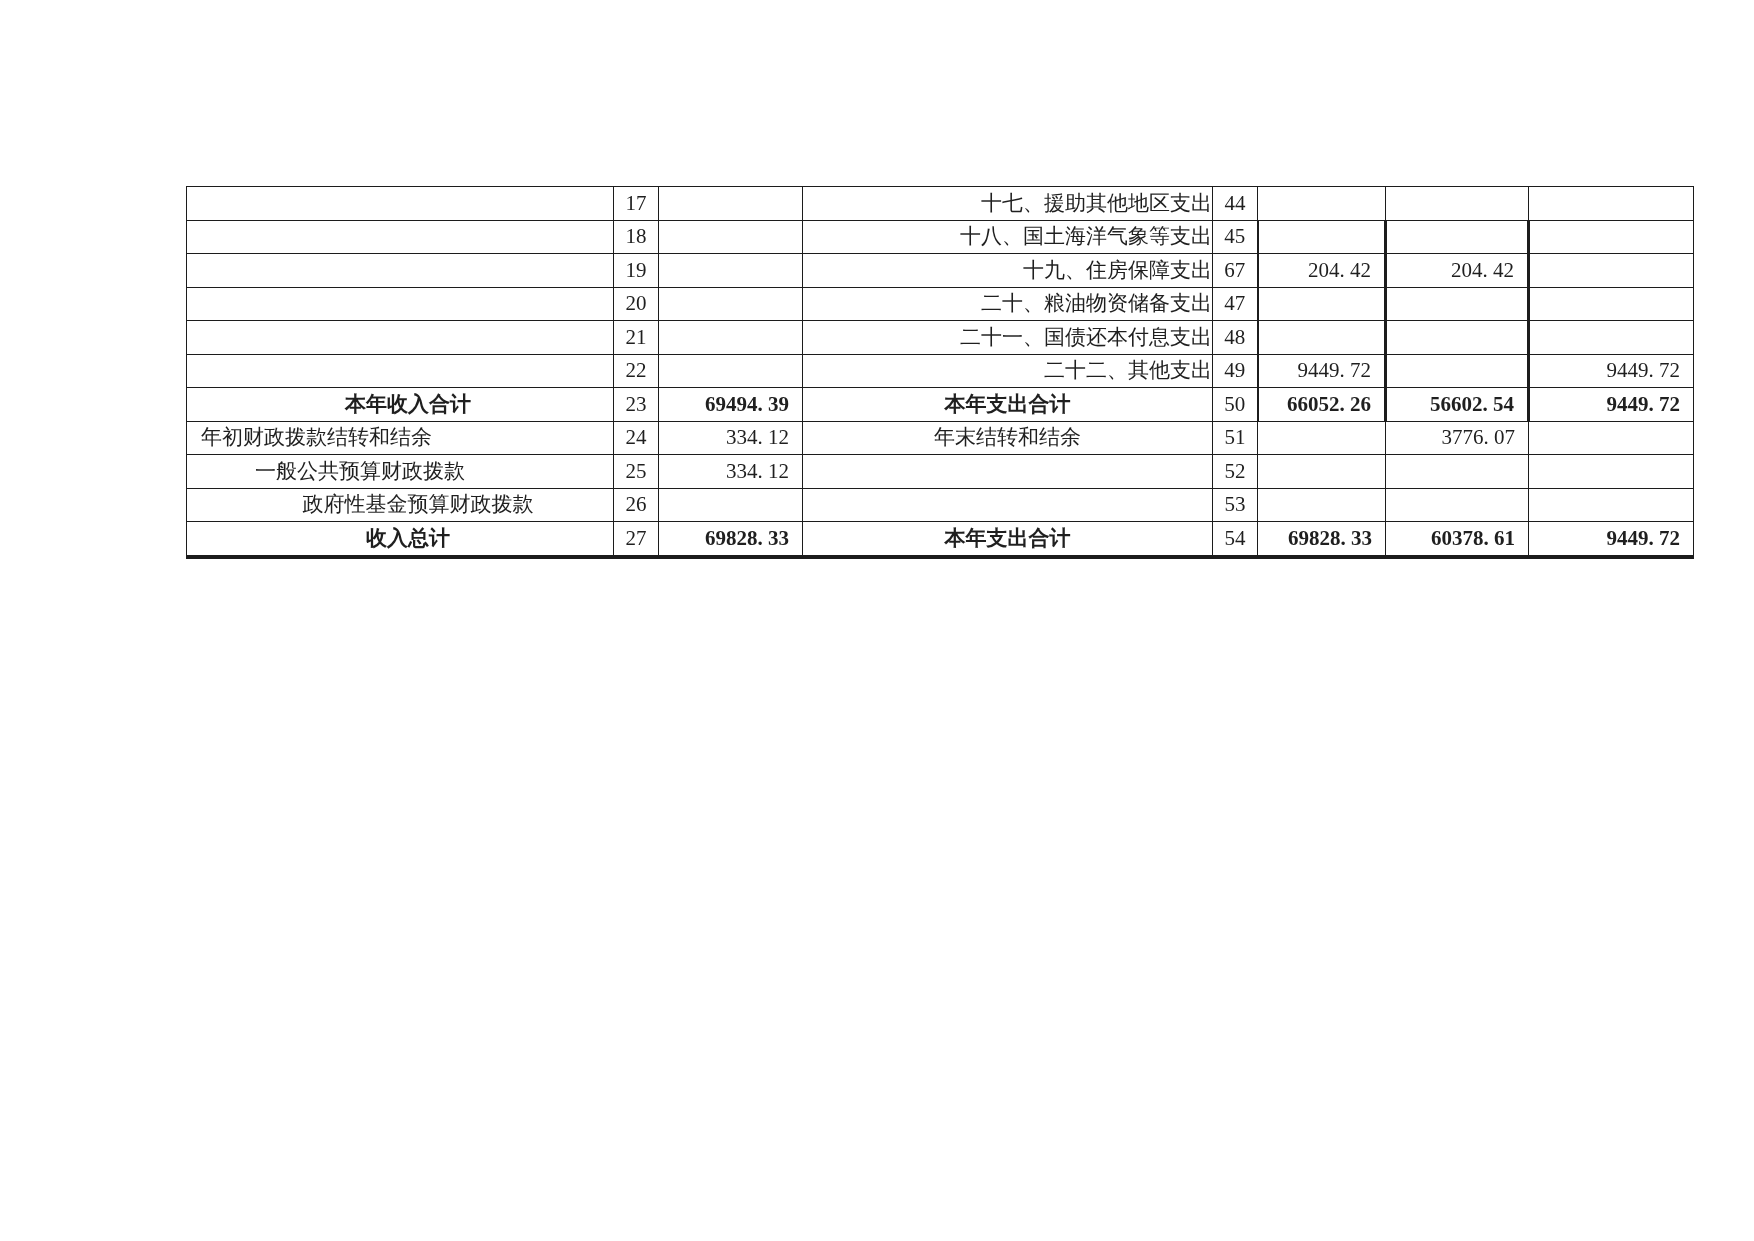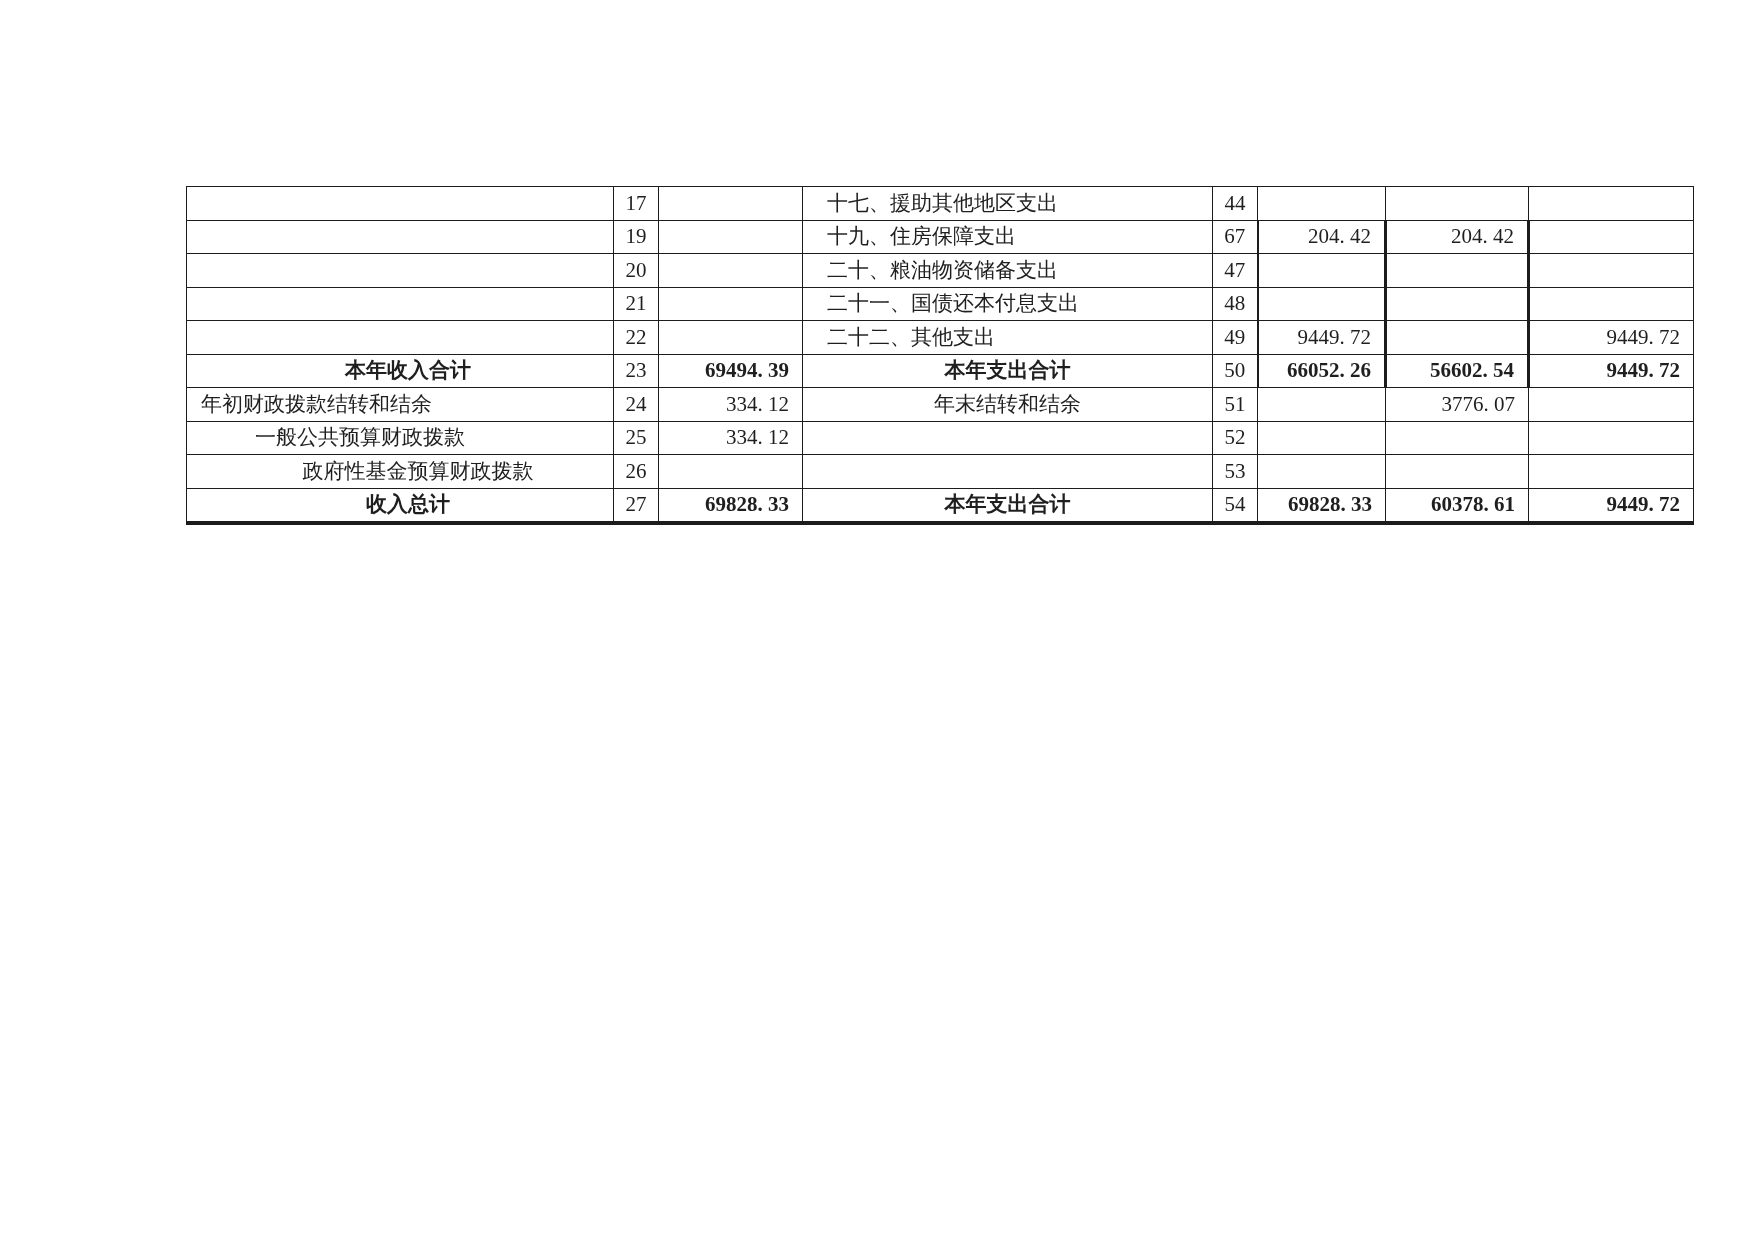--- a/index.html
+++ b/index.html
@@ -39,21 +39,21 @@
     white-space:nowrap;
     overflow:hidden;
     vertical-align:middle;
   }
   
   td:nth-child(1){text-align:left;padding-left:14px;}
   td:nth-child(2),td:nth-child(5){text-align:center;}
   td:nth-child(3),td:nth-child(6),td:nth-child(7),td:nth-child(8){
     text-align:right;padding-right:13px;
   }
-  td:nth-child(4){text-align:left;padding-left:24px;}
+  td:nth-child(4){text-align:right;padding-left:0;}
   
   tr.bold td{font-weight:bold;}
   tr.bold td:nth-child(2),tr.bold td:nth-child(5){font-weight:normal;}
   tr.c1 td:nth-child(1){text-align:center;padding-left:16px;}
   tr.c4 td:nth-child(4){text-align:center;padding-left:0;}
   tr.ind1 td:nth-child(1){padding-left:36px;text-align:center;}
   tr.ind2 td:nth-child(1){padding-left:68px;}
   
   tr.thick td:nth-child(6){border-left-width:2px;}
   tr.thick td:nth-child(7){border-left-width:3px;}
@@ -76,20 +76,30 @@
         <col style="width: 143px;">
         <col style="width: 165px;">
       </colgroup>
     <tbody>
         <tr>
           <td></td>
           <td>17</td>
           <td></td>
           <td>十七、援助其他地区支出</td>
           <td>44</td>
+          <td></td>
+          <td></td>
+          <td></td>
+        </tr>
+        <tr class="thick">
+          <td></td>
+          <td>18</td>
+          <td></td>
+          <td>十八、国土海洋气象等支出</td>
+          <td>45</td>
           <td></td>
           <td></td>
           <td></td>
         </tr>
         <tr class="thick">
           <td></td>
           <td>19</td>
           <td></td>
           <td>十九、住房保障支出</td>
           <td>67</td>

